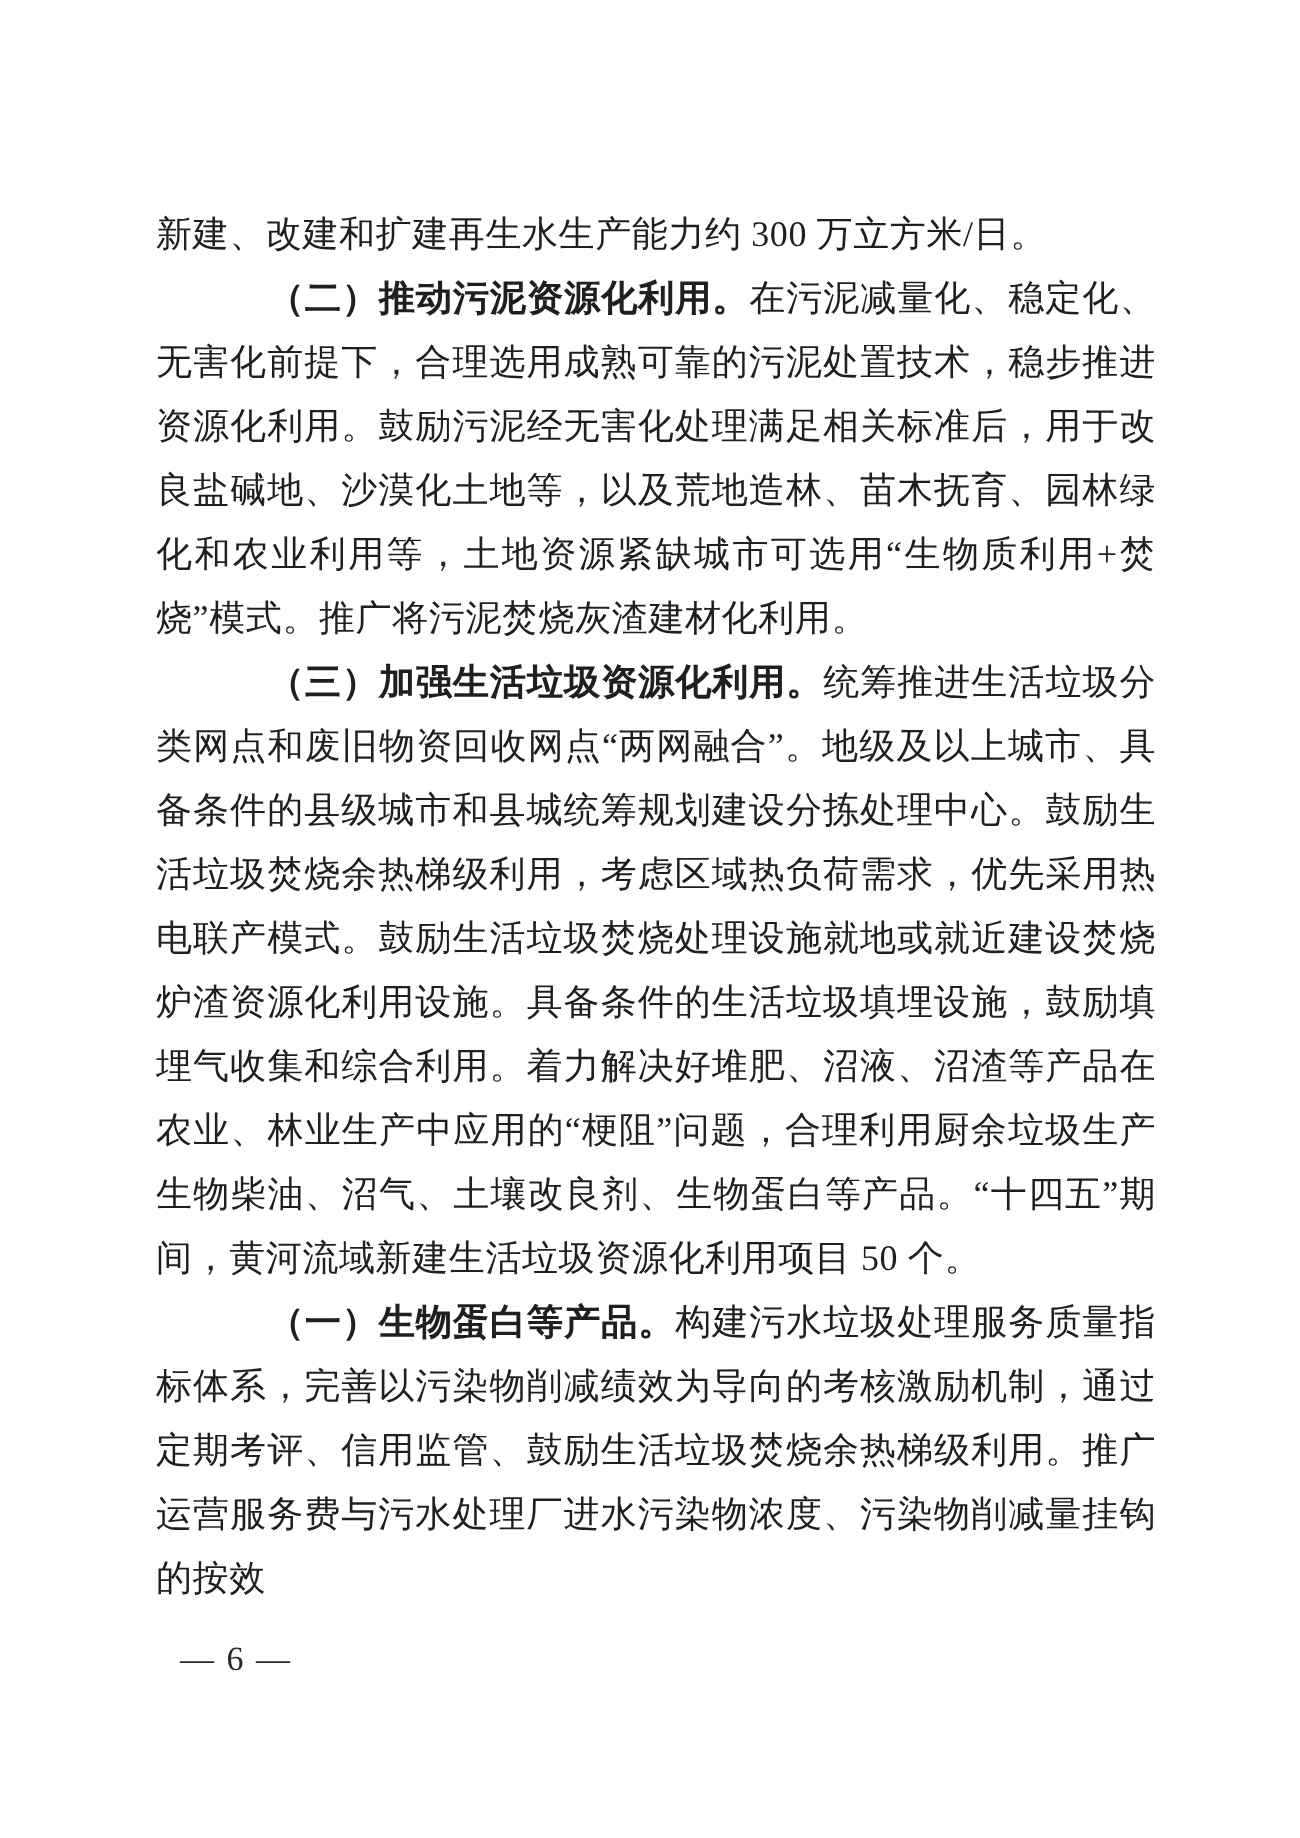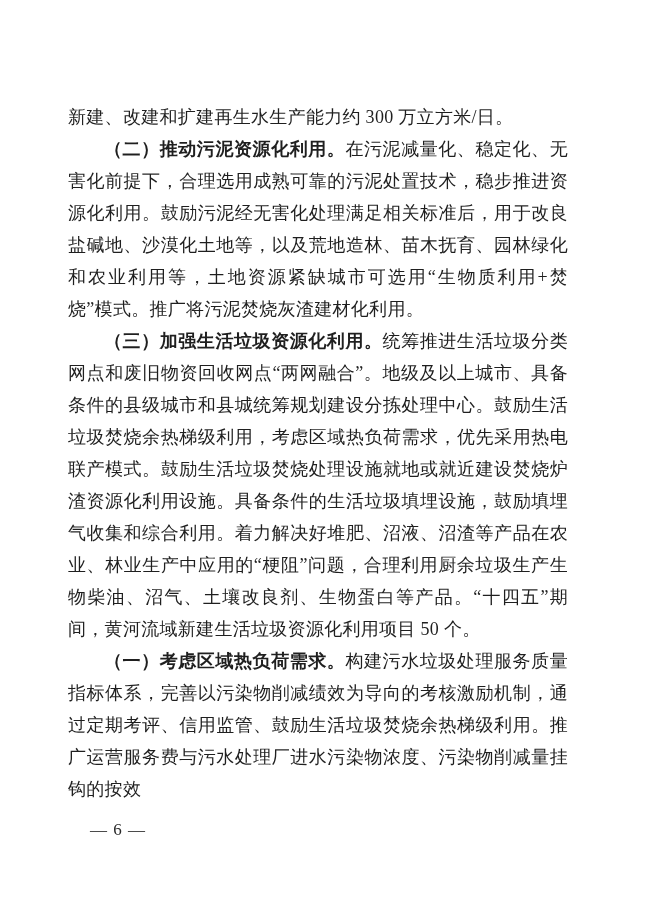--- a/index.html
+++ b/index.html
@@ -11,21 +11,21 @@
     position: relative;
     width: 650px;
     height: 919px;
     margin: 0 auto;
     background: #ffffff;
     overflow: hidden;
     color: #1f1f1f;
   }
   .content {
     position: absolute;
-    left: 68px;
+    left: 78px;
     top: 101px;
     width: 500px;
     font-family: "Liberation Serif", "DejaVu Serif", serif;
     font-size: 18px;
     line-height: 32px;
     text-align: justify;
     text-justify: inter-character;
     letter-spacing: 0.3px;
   }
   .content p {
@@ -33,20 +33,21 @@
     padding: 0;
   }
   .para-indent {
     text-indent: 2em;
   }
   .para-noindent {
     text-indent: 0;
   }
   .lead {
     font-weight: 700;
+    margin-left: 20px;
   }
   .section-heading {
     margin: 0;
     padding: 0;
     text-indent: 2em;
     font-family: "Liberation Sans", "DejaVu Sans", sans-serif;
     font-weight: 700;
     font-size: 18px;
     line-height: 32px;
     text-align: left;
@@ -75,19 +76,19 @@
     <p class="para-indent">
       <span class="lead">（二）推动污泥资源化利用。</span><span>在污泥减量化、稳定化、无害化前提下，合理选用成熟可靠的污泥处置技术，稳步推进资源化利用。鼓励污泥经无害化处理满足相关标准后，用于改良盐碱地、沙漠化土地等，以及荒地造林、苗木抚育、园林绿化和农业利用等，土地资源紧缺城市可选用“生物质利用+焚烧”模式。推广将污泥焚烧灰渣建材化利用。</span>
     </p>
 
     <p class="para-indent">
       <span class="lead">（三）加强生活垃圾资源化利用。</span><span>统筹推进生活垃圾分类网点和废旧物资回收网点“两网融合”。地级及以上城市、具备条件的县级城市和县城统筹规划建设分拣处理中心。鼓励生活垃圾焚烧余热梯级利用，考虑区域热负荷需求，优先采用热电联产模式。鼓励生活垃圾焚烧处理设施就地或就近建设焚烧炉渣资源化利用设施。具备条件的生活垃圾填埋设施，鼓励填埋气收集和综合利用。着力解决好堆肥、沼液、沼渣等产品在农业、林业生产中应用的“梗阻”问题，合理利用厨余垃圾生产生物柴油、沼气、土壤改良剂、生物蛋白等产品。“十四五”期间，黄河流域新建生活垃圾资源化利用项目 50 个。</span>
     </p>
 
 
     <p class="para-indent">
-      <span class="lead">（一）考虑区域热负荷需求。</span><span>构建污水垃圾处理服务质量指标体系，完善以污染物削减绩效为导向的考核激励机制，通过定期考评、信用监管、鼓励生活垃圾焚烧余热梯级利用。推广运营服务费与污水处理厂进水污染物浓度、污染物削减量挂钩的按效</span>
+      <span class="lead">（一）生物蛋白等产品。</span><span>构建污水垃圾处理服务质量指标体系，完善以污染物削减绩效为导向的考核激励机制，通过定期考评、信用监管、鼓励生活垃圾焚烧余热梯级利用。推广运营服务费与污水处理厂进水污染物浓度、污染物削减量挂钩的按效</span>
     </p>
 
   </div>
 
   <div class="page-number">— 6 —</div>
 </div>
 
 </body></html>

